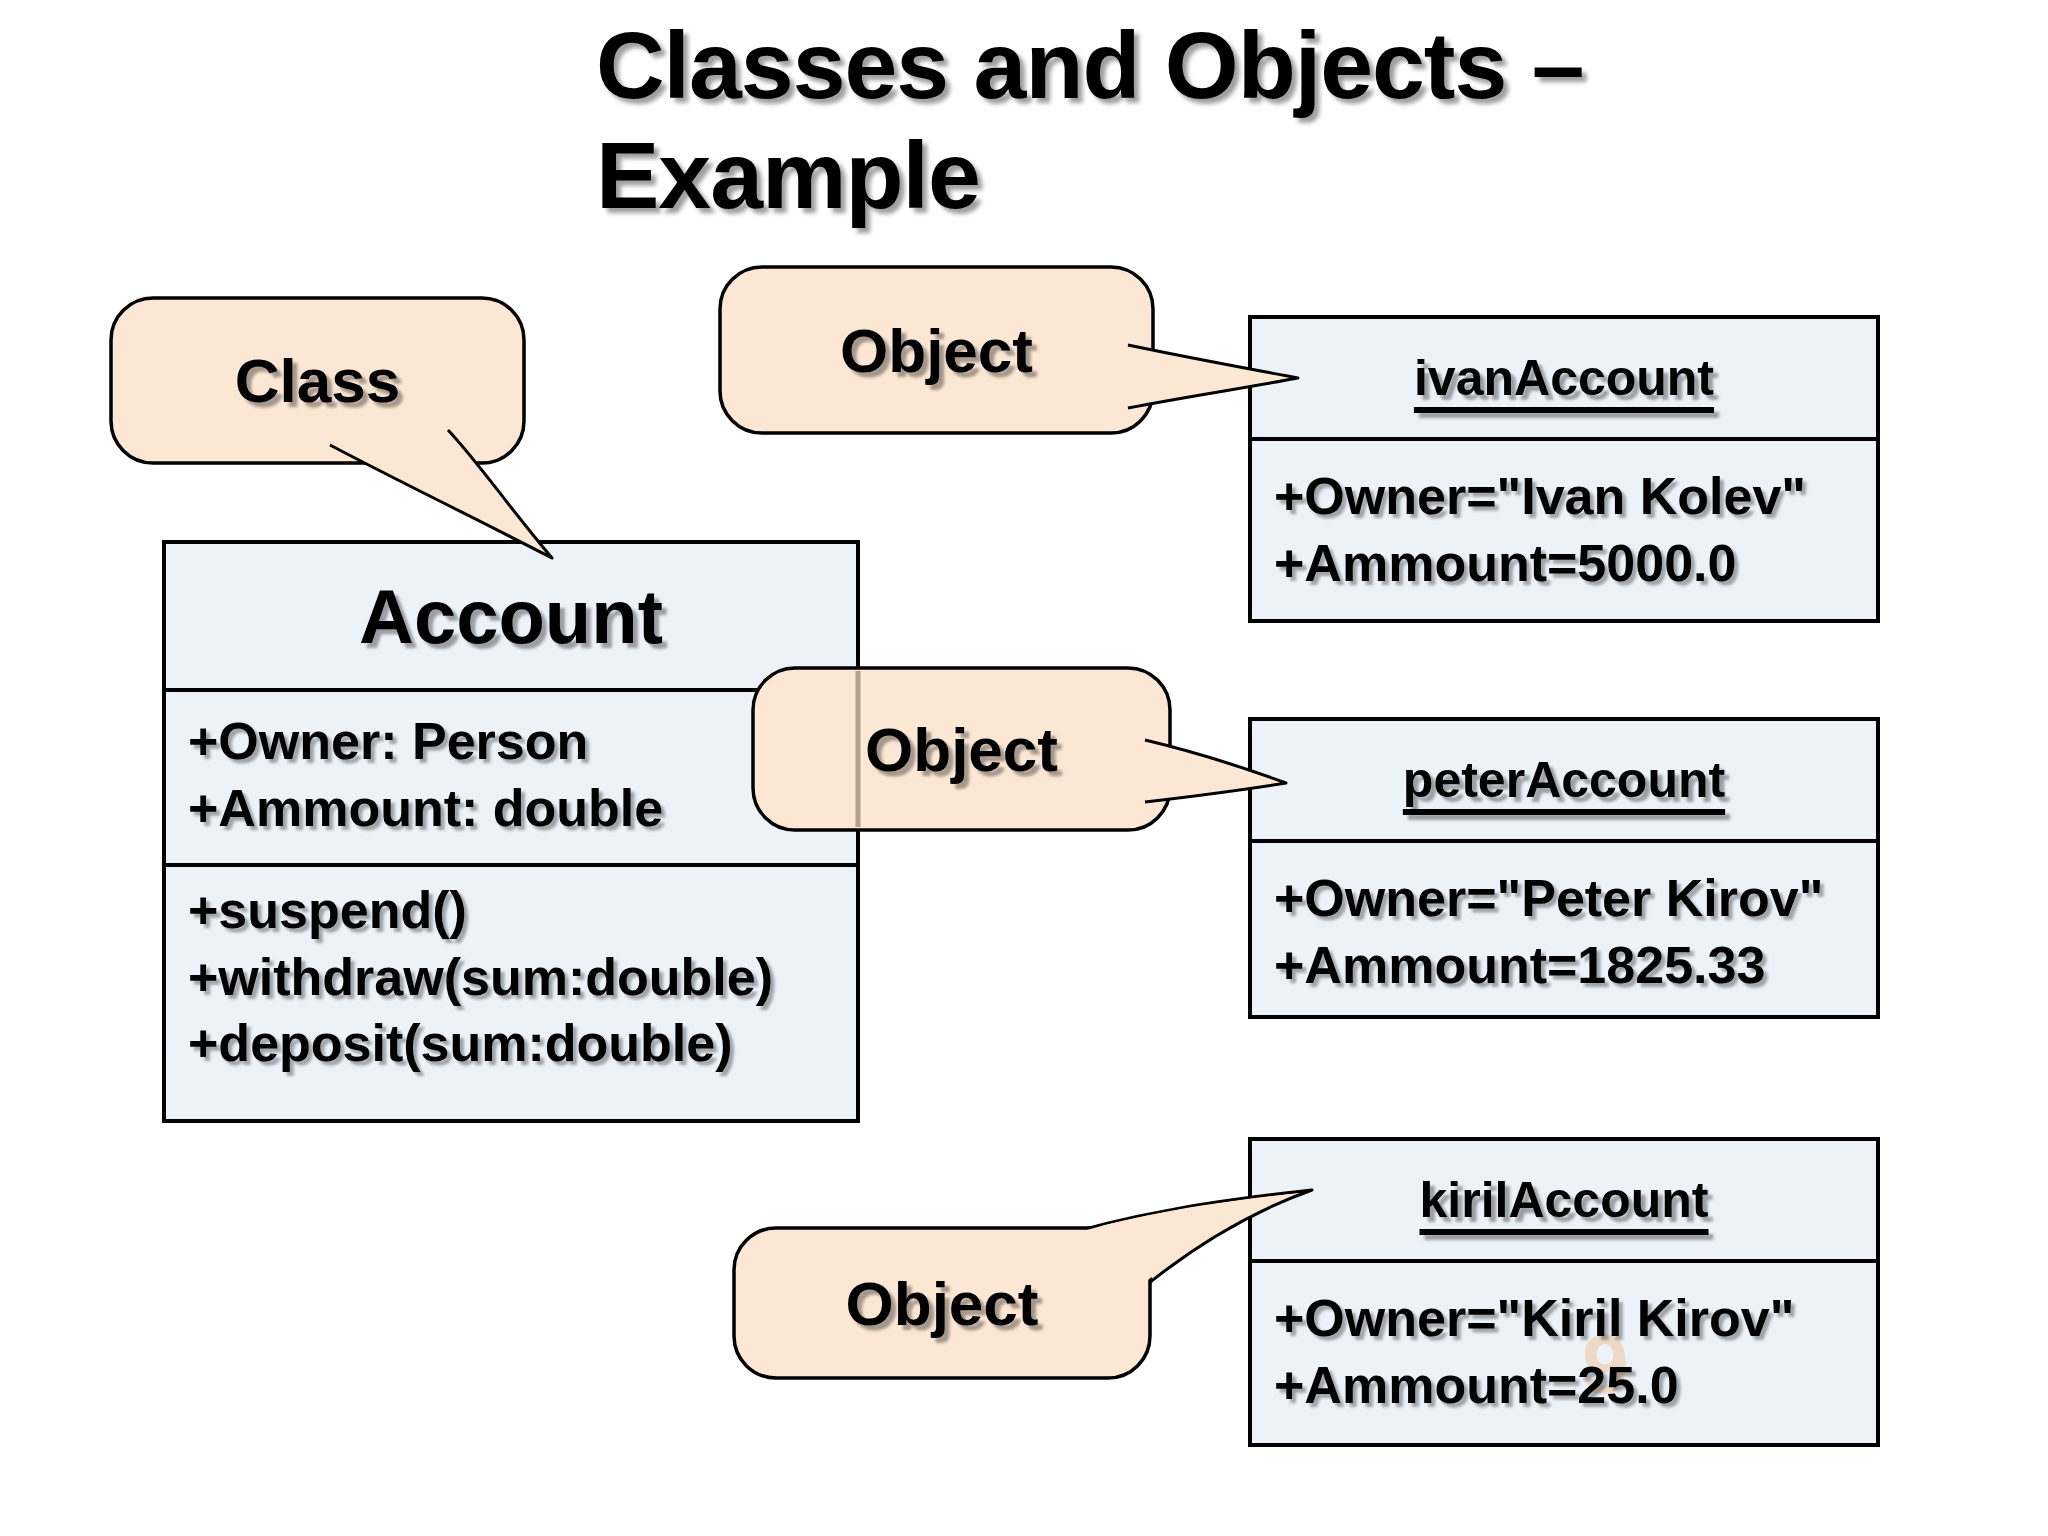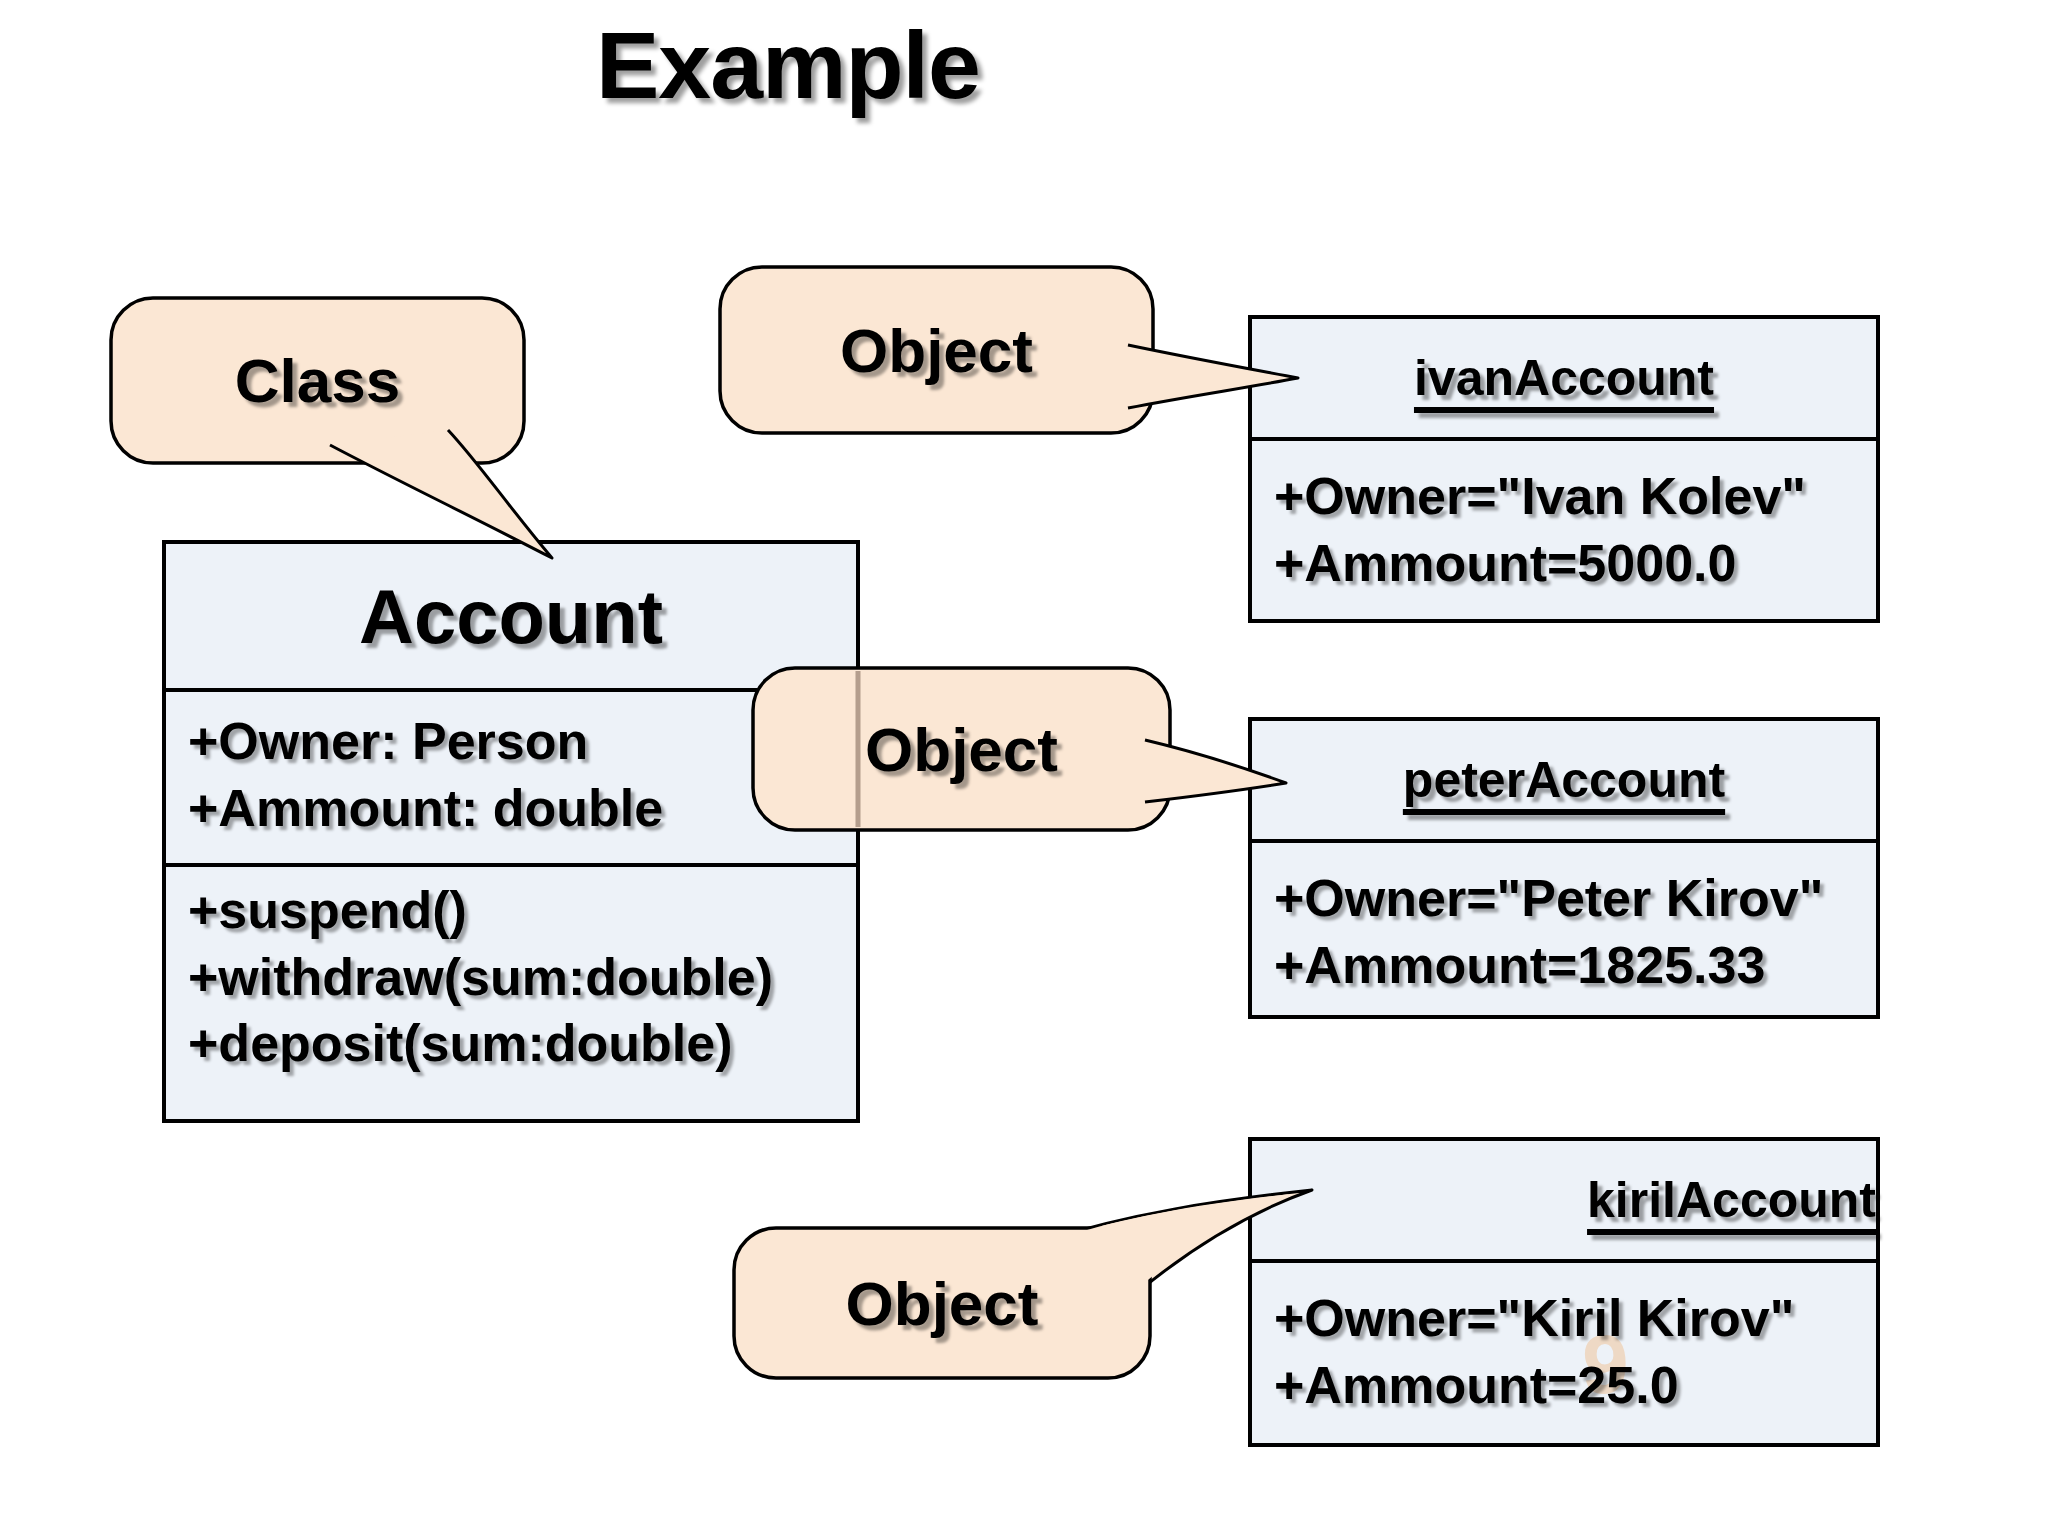--- a/index.html
+++ b/index.html
@@ -45,20 +45,21 @@
     position:absolute;left:330px;top:48px;z-index:1;
     font-size:84px;color:#EFC9A4;opacity:0.6;text-shadow:none;
   }
 </style>
 </head>
 <body>
 
 <div id="canvas">
 
   <div class="slide-title">
+    <div>Classes and Objects –</div>
     <div>Example</div>
   </div>
 
   <div class="uml-box" style="left:162px;top:540px;width:698px;height:583px;">
     <div class="uml-header" style="height:148px;">
       <span class="class-title">Account</span>
     </div>
     <div class="uml-section divided" style="height:175px;">
       <div class="attr-line">+Owner: Person</div>
       <div class="attr-line">+Ammount: double</div>
@@ -84,21 +85,21 @@
     <div class="uml-header" style="height:122px;">
       <span class="obj-title">peterAccount</span>
     </div>
     <div class="uml-section" style="flex:1;padding-top:22px;">
       <div class="attr-line">+Owner="Peter Kirov"</div>
       <div class="attr-line">+Ammount=1825.33</div>
     </div>
   </div>
 
   <div class="uml-box" style="left:1248px;top:1137px;width:632px;height:310px;">
-    <div class="uml-header" style="height:122px;justify-content:flex-end;">
+    <div class="uml-header" style="height:122px;">
       <span class="obj-title">kirilAccount</span>
     </div>
     <div class="uml-section" style="flex:1;padding-top:22px;">
       <span class="watermark">9</span>
       <div class="attr-line">+Owner="Kiril Kirov"</div>
       <div class="attr-line">+Ammount=25.0</div>
     </div>
   </div>
 
   <svg id="callout-svg" width="2048" height="1536" viewBox="0 0 2048 1536">

